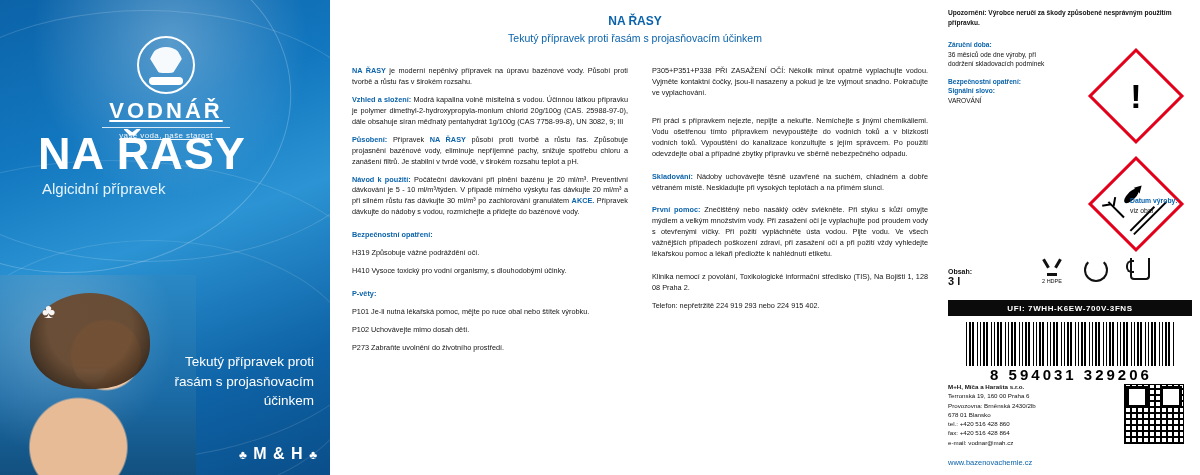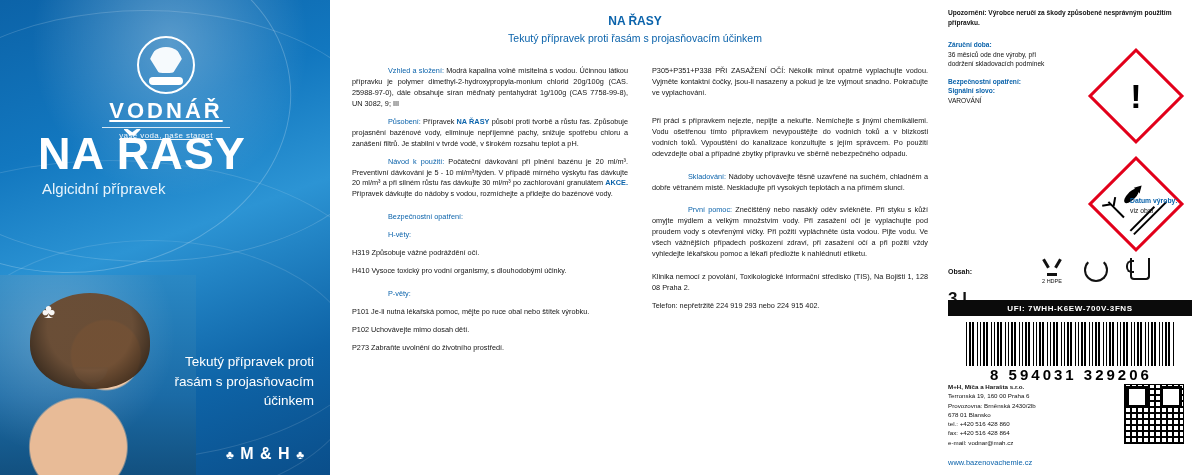--- a/index.html
+++ b/index.html
@@ -126,21 +126,21 @@
     position: absolute;
     right: 16px; top: 352px;
     width: 150px;
     text-align: right;
     color: #ffffff;
     font-size: 13.5px;
     line-height: 1.45;
   }
   .mh-left {
     position: absolute;
-    right: 25px; bottom: 12px;
+    right: 12px; bottom: 12px;
     color: #ffffff;
     font-size: 16px;
     font-weight: bold;
     letter-spacing: 1px;
   }
   .mh-left .clubs { font-size: 12px; vertical-align: middle; }
   .clover {
     position:absolute; left: 42px; top: 300px;
     color:#ffffff; font-size: 20px; opacity:.95;
   }
@@ -175,21 +175,21 @@
   }
   .col { width: 276px; }
   p.t {
     margin: 0 0 7px 0;
     font-size: 7.3px;
     line-height: 1.5;
     text-align: justify;
     color: #151515;
   }
   .blue { color: #0b63ab; font-weight: bold; }
-  .hd { color: #0b63ab; font-weight: normal; margin-left: 36px; }
+  .hd { color: #0b63ab; font-weight: bold; }
   .gap { height: 5px; }
 
   
   .right {
     position: absolute;
     left: 940px; top: 0;
     width: 260px; height: 475px;
     background: #ffffff;
   }
   .warn-top {
@@ -265,21 +265,21 @@
     color: #0b63ab;
     line-height: 1.4;
   }
   .date-label .v { color:#111; font-weight: normal; }
   .volume {
     position: absolute;
     left: 8px; top: 268px;
     font-size: 7px; color: #111;
   }
   .volume .h { font-weight: bold; }
-  .volume .big { font-size: 17px; font-weight: bold; display:block; margin-top: 14px; }
+  .volume .big { font-size: 11px; font-weight: bold; display:block; margin-top: 0; }
 
   .symbols {
     position: absolute;
     left: 96px; top: 258px;
     width: 150px;
     display: flex; gap: 12px; align-items: flex-start;
   }
   .sym { width: 32px; text-align: center; font-size: 5.5px; color:#111; }
   .recycle-tri {
     width: 22px; height: 20px; margin: 0 auto; position: relative;
@@ -407,34 +407,34 @@
   </div>
 
   <div class="center">
     <div class="headline">NA ŘASY</div>
     <div class="headline-sub">Tekutý přípravek proti řasám s projasňovacím účinkem</div>
 
     <div class="cols">
 
       <div class="col">
         <p class="t">
+          <span class="blue">NA ŘASY</span><span> je moderní nepěnivý přípravek na úpravu bazénové vody. Působí proti tvorbě a růstu řas v širokém rozsahu.</span>
+        </p>
+        <p class="t">
           <span class="hd">Vzhled a složení:</span><span> Modrá kapalina volně mísitelná s vodou. Účinnou látkou přípravku je polymer dimethyl-2-hydroxypropyla-monium chlorid 20g/100g (CAS. 25988-97-0), dále obsahuje síran měďnatý pentahydrát 1g/100g (CAS 7758-99-8), UN 3082, 9; III</span>
         </p>
         <p class="t">
           <span class="hd">Působení:</span><span> Přípravek </span><span class="blue">NA ŘASY</span><span> působí proti tvorbě a růstu řas. Způsobuje projasnění bazénové vody, eliminuje nepříjemné pachy, snižuje spotřebu chloru a zanášení filtrů. Je stabilní v tvrdé vodě, v širokém rozsahu teplot a pH.</span>
         </p>
         <p class="t">
           <span class="hd">Návod k použití:</span><span> Počáteční dávkování při plnění bazénu je 20 ml/m³. Preventivní dávkování je 5 - 10 ml/m³/týden. V případě mírného výskytu řas dávkujte 20  ml/m³ a při silném růstu řas dávkujte 30 ml/m³ po zachlorování granulátem </span><span class="blue">AKCE.</span><span> Přípravek dávkujte do nádoby s vodou, rozmíchejte a přidejte do bazénové vody.</span>
         </p>
         <div class="gap"></div>
         <p class="t">
           <span class="hd">Bezpečnostní opatření:</span>
-        </p>
-        <p class="t">
-          <span class="hd">H-věty:</span>
         </p>
         <p class="t">H319  Způsobuje vážné podráždění očí.</p>
         <p class="t">H410  Vysoce toxický pro vodní organismy, s dlouhodobými účinky.</p>
         <div class="gap"></div>
         <p class="t">
           <span class="hd">P-věty:</span>
         </p>
         <p class="t">P101   Je-li nutná lékařská pomoc, mějte po ruce obal nebo štítek výrobku.</p>
         <p class="t">P102   Uchovávejte mimo dosah dětí.</p>
         <p class="t">P273   Zabraňte uvolnění do životního prostředí.</p>

